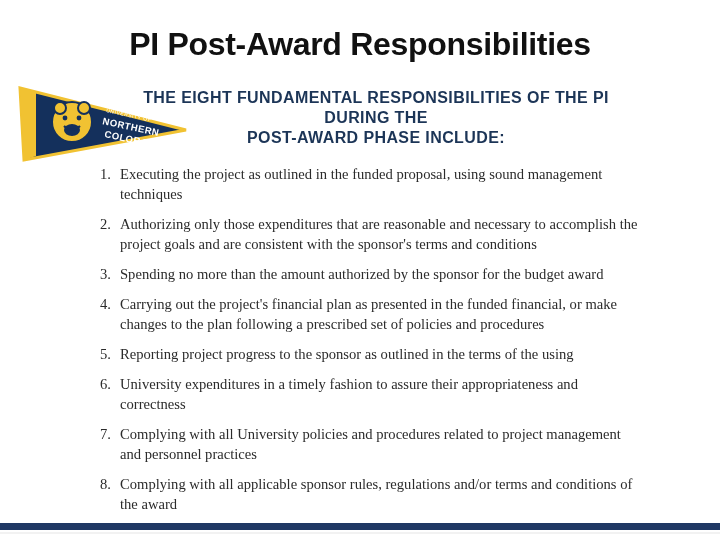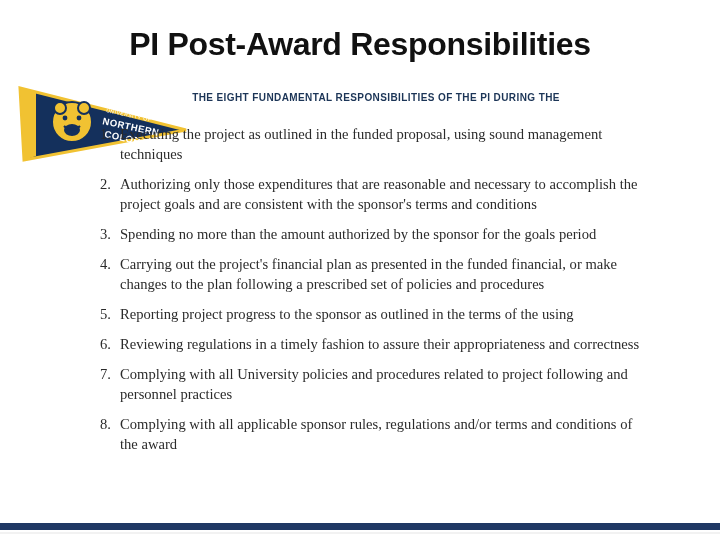--- a/index.html
+++ b/index.html
@@ -35,21 +35,21 @@
   }
   .content-area {
     position: absolute;
     top: 88px;
     left: 96px;
     width: 560px;
   }
   .subhead {
     font-family: "Liberation Sans", sans-serif;
     font-weight: bold;
-    font-size: 10px;
+    font-size: 16px;
     letter-spacing: 0.4px;
     color: #1c3557;
     text-align: center;
     line-height: 20px;
     text-transform: uppercase;
     width: 488px;
     margin: 0 auto 0 auto;
   }
   .resp-list {
     margin: 16px 0 0 4px;
@@ -129,50 +129,51 @@
 
       <text x="92" y="30" font-family="Liberation Sans, sans-serif" font-size="5" fill="#ffffff" letter-spacing="0.6" transform="rotate(12 92 30)">UNIVERSITY OF</text>
       <text x="88" y="42" font-family="Liberation Sans, sans-serif" font-size="9.5" font-weight="bold" fill="#ffffff" letter-spacing="0.5" transform="rotate(12 88 42)">NORTHERN</text>
       <text x="90" y="55" font-family="Liberation Sans, sans-serif" font-size="9.5" font-weight="bold" fill="#ffffff" letter-spacing="0.5" transform="rotate(12 90 55)">COLORADO</text>
     </svg>
   </div>
 
   <div class="content-area">
     <div class="subhead">
       <div>THE EIGHT FUNDAMENTAL RESPONSIBILITIES OF THE PI DURING THE</div>
+      <div>POST-AWARD PHASE INCLUDE:</div>
     </div>
 
     <ul class="resp-list">
       <li class="resp-item">
         <span class="resp-num">1.</span>
         <span class="resp-text">Executing the project as outlined in the funded proposal, using sound management techniques</span>
       </li>
       <li class="resp-item">
         <span class="resp-num">2.</span>
         <span class="resp-text">Authorizing only those expenditures that are reasonable and necessary to accomplish the project goals and are consistent with the sponsor's terms and conditions</span>
       </li>
       <li class="resp-item">
         <span class="resp-num">3.</span>
-        <span class="resp-text">Spending no more than the amount authorized by the sponsor for the goals period</span>
+        <span class="resp-text">Spending no more than the amount authorized by the sponsor for the budget award</span>
       </li>
       <li class="resp-item">
         <span class="resp-num">4.</span>
         <span class="resp-text">Carrying out the project's financial plan as presented in the funded financial, or make changes to the plan following a prescribed set of policies and procedures</span>
       </li>
       <li class="resp-item">
         <span class="resp-num">5.</span>
         <span class="resp-text">Reporting project progress to the sponsor as outlined in the terms of the using</span>
       </li>
       <li class="resp-item">
         <span class="resp-num">6.</span>
-        <span class="resp-text">Reviewing regulations in a timely fashion to assure their appropriateness and correctness</span>
+        <span class="resp-text">University expenditures in a timely fashion to assure their appropriateness and correctness</span>
       </li>
       <li class="resp-item">
         <span class="resp-num">7.</span>
-        <span class="resp-text">Complying with all University policies and procedures related to project following and personnel practices</span>
+        <span class="resp-text">Complying with all University policies and procedures related to project management and personnel practices</span>
       </li>
       <li class="resp-item">
         <span class="resp-num">8.</span>
         <span class="resp-text">Complying with all applicable sponsor rules, regulations and/or terms and conditions of the award</span>
       </li>
     </ul>
   </div>
 
   <div class="bottom-bar-thin"></div>
   <div class="bottom-bar-navy"></div>

